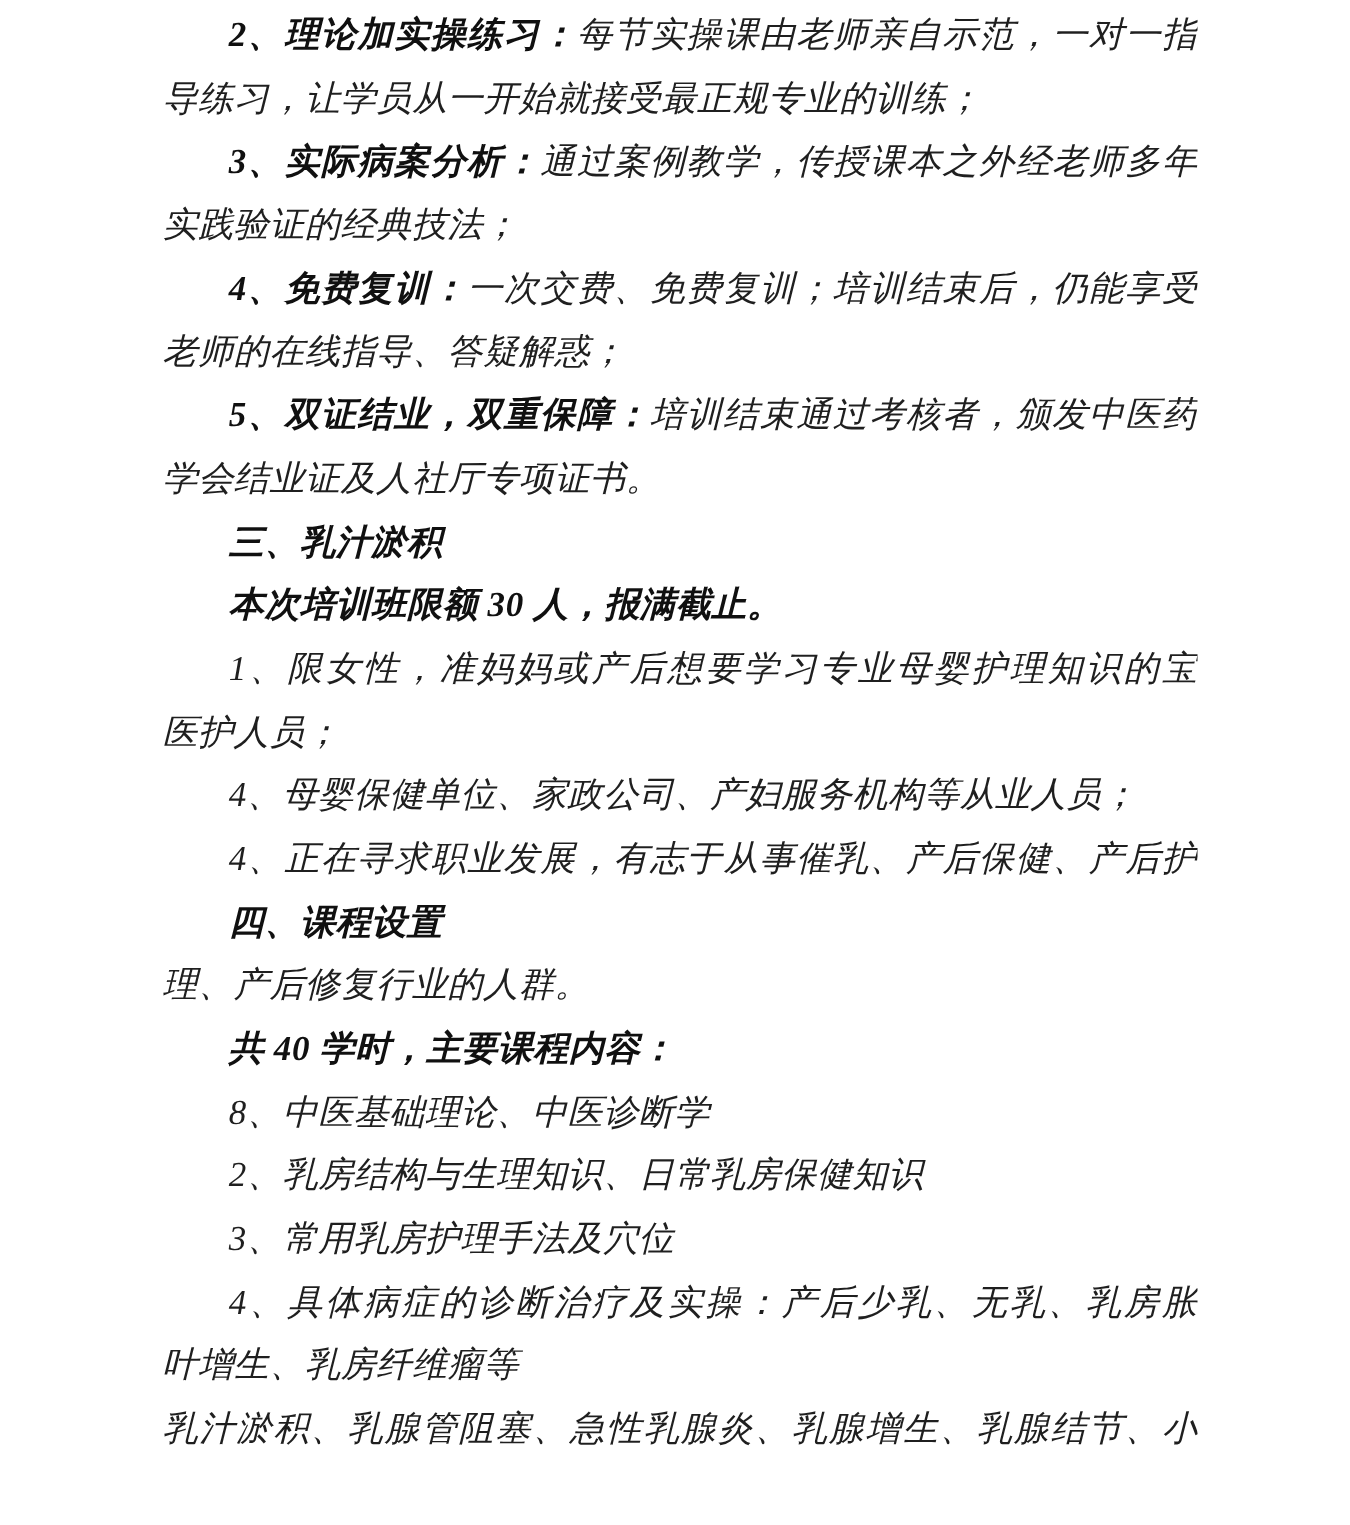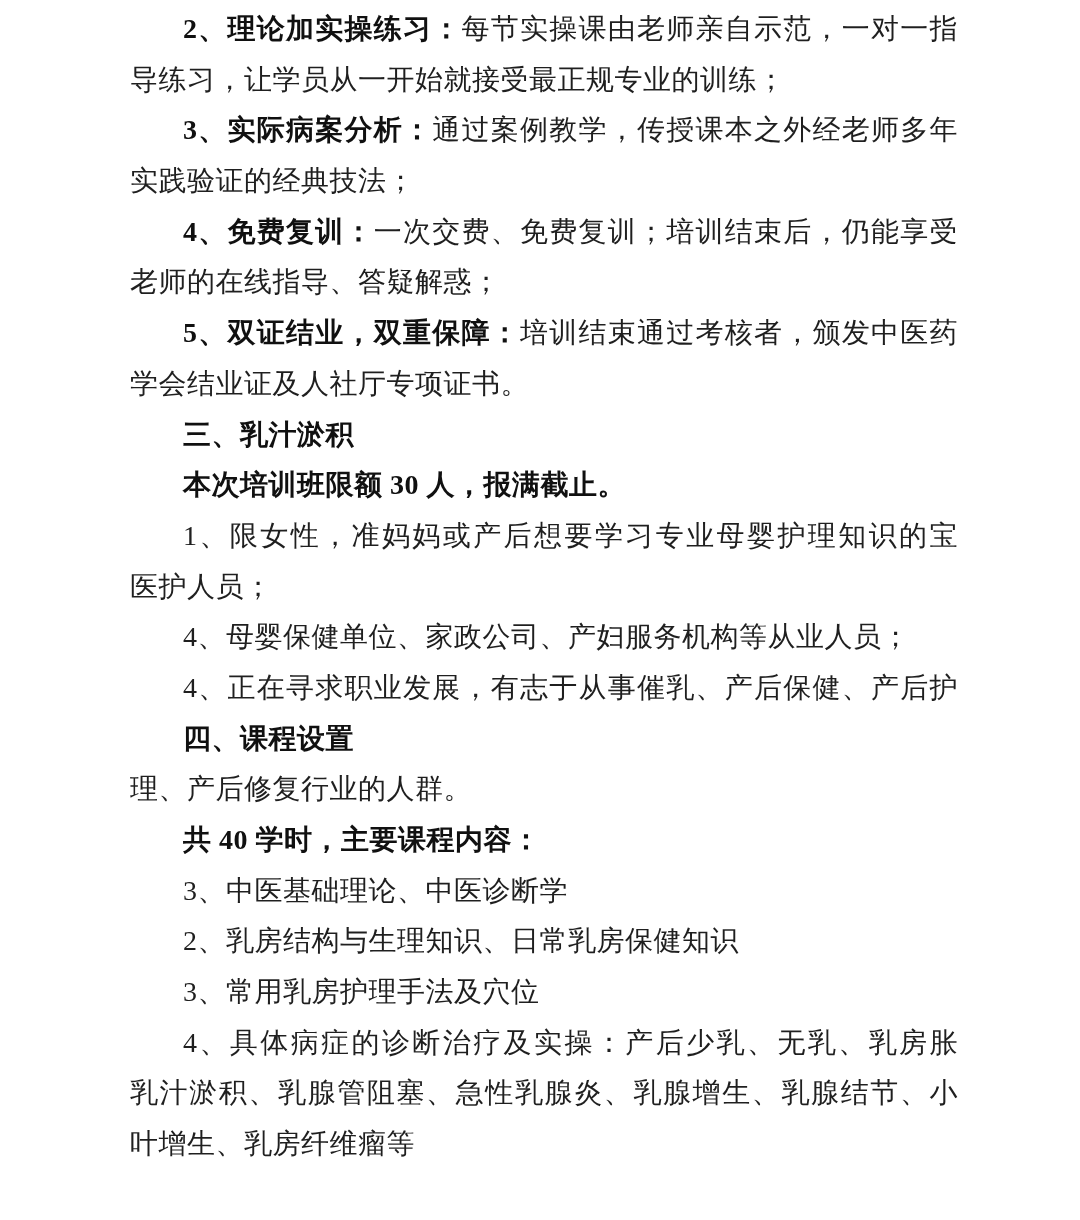--- a/index.html
+++ b/index.html
@@ -12,20 +12,21 @@
     height: 1220px;
     overflow: hidden;
     font-family: "Liberation Serif", "DejaVu Serif", serif;
   }
   .doc-page {
     box-sizing: border-box;
     width: 1080px;
     height: 1220px;
     padding: 4px 122px 0 130px;
     background: #ffffff;
+    font-style: italic;
   }
   .text-line {
     font-size: 28px;
     line-height: 50.7px;
     height: 50.7px;
     color: #1f1f1f;
     letter-spacing: 0.5px;
     overflow: hidden;
   }
   .text-line.indent {
@@ -55,20 +56,20 @@
       <div class="text-line"><span class="run-regular">学会结业证及人社厅专项证书。</span></div>
       <div class="text-line indent"><span class="run-bold">三、乳汁淤积</span></div>
       <div class="text-line indent"><span class="run-bold">本次培训班限额 30 人，报满截止。</span></div>
       <div class="text-line indent stretch"><span class="run-regular">1、限女性，准妈妈或产后想要学习专业母婴护理知识的宝妈；</span></div>
       <div class="text-line"><span class="run-regular">医护人员；</span></div>
       <div class="text-line indent"><span class="run-regular">4、母婴保健单位、家政公司、产妇服务机构等从业人员；</span></div>
       <div class="text-line indent stretch"><span class="run-regular">4、正在寻求职业发展，有志于从事催乳、产后保健、产后护</span></div>
       <div class="text-line indent"><span class="run-bold">四、课程设置</span></div>
       <div class="text-line"><span class="run-regular">理、产后修复行业的人群。</span></div>
       <div class="text-line indent"><span class="run-bold">共 40 学时，主要课程内容：</span></div>
-      <div class="text-line indent"><span class="run-regular">3、中医基础理论、中医诊断学</span></div>
+      <div class="text-line indent"><span class="run-regular">8、中医基础理论、中医诊断学</span></div>
       <div class="text-line indent"><span class="run-regular">2、乳房结构与生理知识、日常乳房保健知识</span></div>
       <div class="text-line indent"><span class="run-regular">3、常用乳房护理手法及穴位</span></div>
       <div class="text-line indent stretch"><span class="run-regular">4、具体病症的诊断治疗及实操：产后少乳、无乳、乳房胀痛、</span></div>
+      <div class="text-line"><span class="run-regular">叶增生、乳房纤维瘤等</span></div>
       <div class="text-line stretch"><span class="run-regular">乳汁淤积、乳腺管阻塞、急性乳腺炎、乳腺增生、乳腺结节、小</span></div>
-      <div class="text-line"><span class="run-regular">叶增生、乳房纤维瘤等</span></div>
     </div>
 </div>
 
 </body></html>

